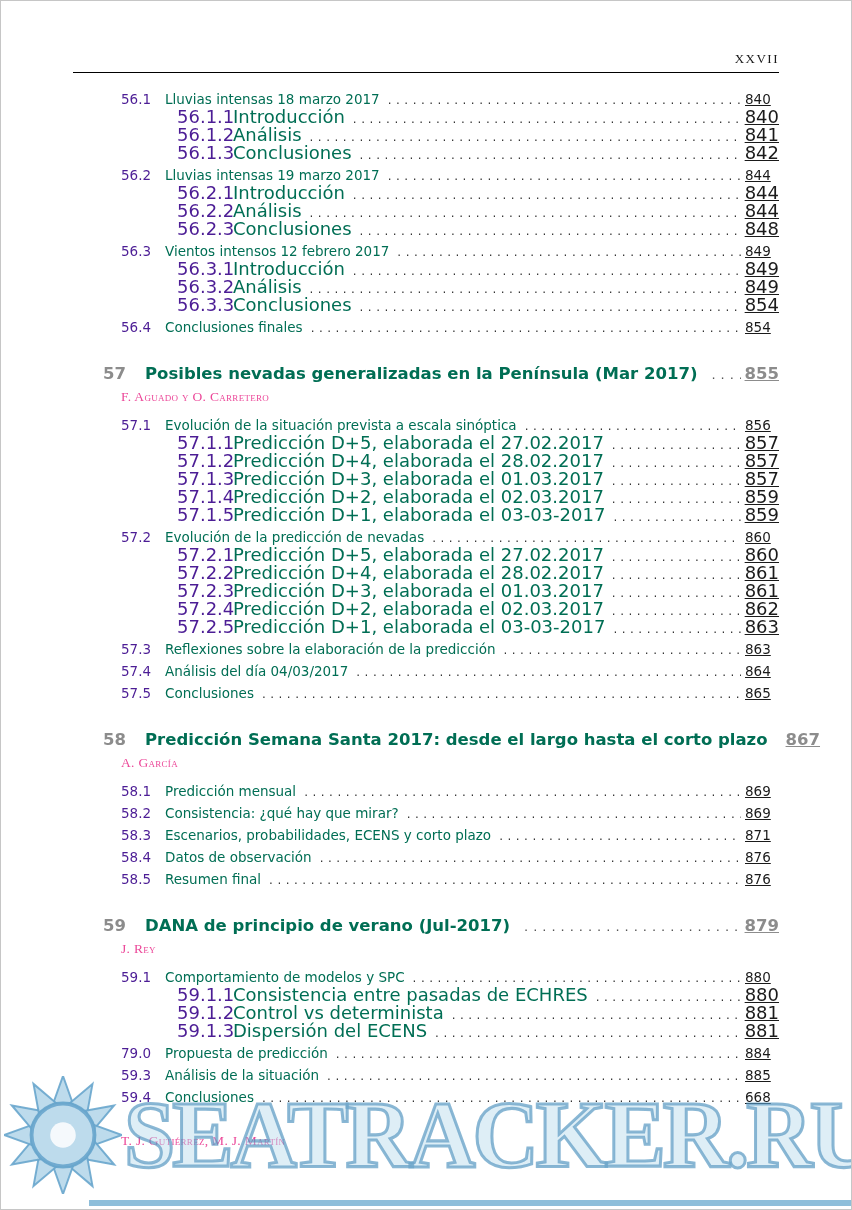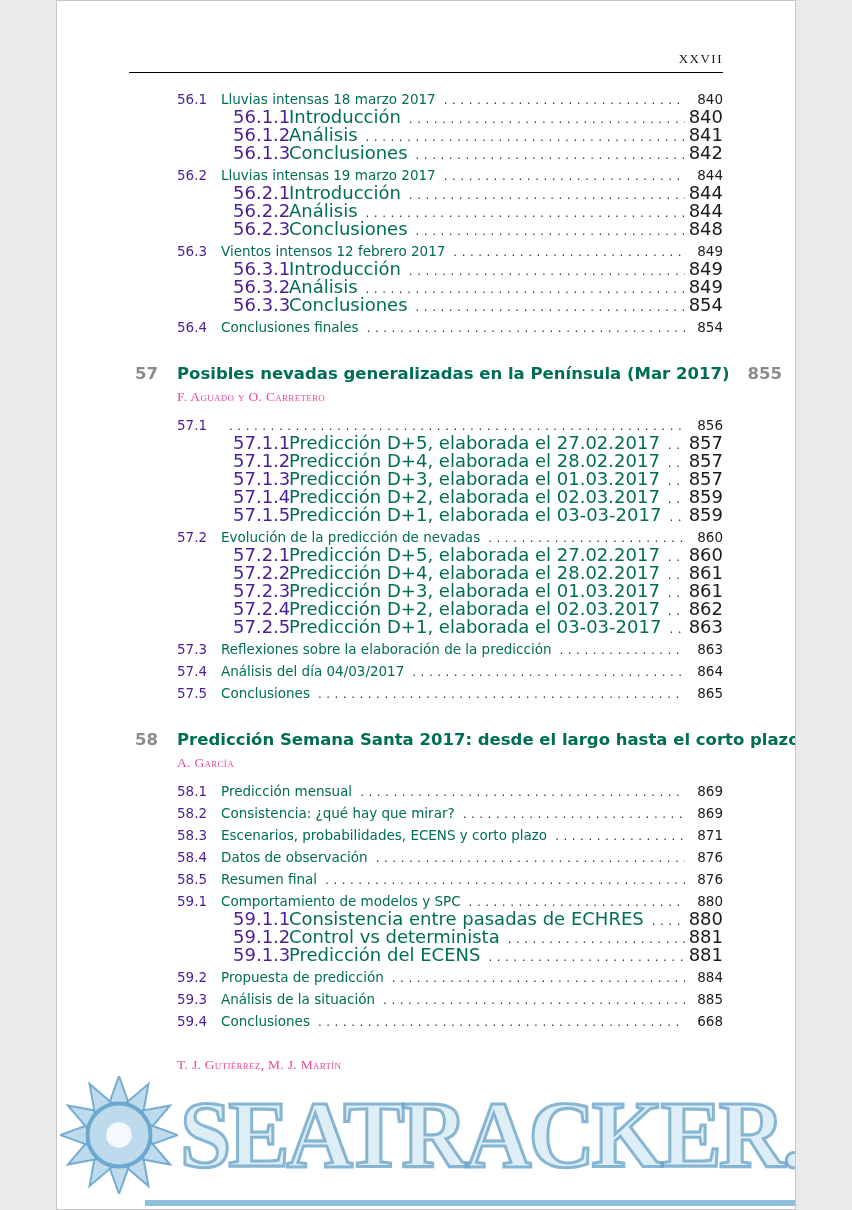--- a/index.html
+++ b/index.html
@@ -1,21 +1,21 @@
 <!DOCTYPE html>
 <html style="--green: #006e54; --gray: #8c8c8c;"><head>
 <meta charset="utf-8">
 <style>
   * { margin:0; padding:0; box-sizing:border-box; }
   html, body { background:#eaeaea; }
   body { font-family:"DejaVu Sans", sans-serif; }
 
   .sheet {
     position:relative;
-    width:740px; height:1210px;
+    width:852px; height:1210px;
     margin:0 auto;
     background:#ffffff;
     border:1px solid #c6c6c6;
     color:#1a1a1a;
     overflow:hidden;
     padding-left:24px;
   }
 
   
   .page-header { position:absolute; top:50px; left:72px; right:72px; }
@@ -31,35 +31,35 @@
   .toc { position:absolute; top:86px; left:72px; right:72px; }
   .row { display:flex; align-items:baseline; }
 
   .row.section   { font-size:13.5px; line-height:17px; padding-left:48px; margin-top:4px; }
   .row.subsection{ font-size:18px; line-height:16px; padding-left:104px; }
   .row.chapter   { font-size:16.5px; line-height:21px; font-weight:bold; padding-left:6px; }
 
   .num { flex:none; color:#4c1d95; }
   .section .num    { width:44px; }
   .subsection .num { width:56px; }
-  .chapter .num    { width:42px; color:var(--gray, #8c8c8c); }
+  .chapter .num    { width:42px; color:var(--gray, #8c8c8c);margin-left:24px; }
 
   .title { flex:none; white-space:nowrap; color:var(--green, #006e54); }
 
   .leader {
     flex:1 1 auto; overflow:hidden; white-space:nowrap;
     margin:0 4px 0 8px;
     color:#333; font-size:12px; letter-spacing:4.5px;
   }
   .leader::after {
     content:"..............................................................................................................";
   }
   .chapter .leader { font-size:13px; letter-spacing:5px; margin-left:14px; color:#555; font-weight:normal; }
 
-  .pg { flex:none; min-width:34px; text-align:right; color:#1a1a1a; }
+  .pg { flex:none; min-width:34px; text-align:left; color:#1a1a1a;text-decoration:underline; }
   .chapter .pg { color:var(--gray, #8c8c8c); }
 
   .chapter-block { margin:26px 0 12px 0; }
   .authors {
     font-family:"Liberation Serif","DejaVu Serif", serif;
     font-variant:small-caps;
     font-size:13.5px; line-height:16px;
     color:#ec4899;
     padding-left:48px; margin-top:4px;
     letter-spacing:0.3px;
@@ -183,20 +183,21 @@
         <div class="row chapter">
           <span class="num">57</span>
           <span class="title">Posibles nevadas generalizadas en la Península (Mar 2017)</span>
           <span class="leader"></span>
           <span class="pg">855</span>
         </div>
         <div class="authors">F. Aguado y O. Carretero</div>
       </div>
       <div class="row section">
         <span class="num">57.1</span>
+        <span class="title">Evolución de la situación prevista a escala sinóptica</span>
         <span class="leader"></span>
         <span class="pg">856</span>
       </div>
       <div class="row subsection">
         <span class="num">57.1.1</span>
         <span class="title">Predicción D+5, elaborada el 27.02.2017</span>
         <span class="leader"></span>
         <span class="pg">857</span>
       </div>
       <div class="row subsection">
@@ -309,46 +310,55 @@
         <span class="title">Datos de observación</span>
         <span class="leader"></span>
         <span class="pg">876</span>
       </div>
       <div class="row section">
         <span class="num">58.5</span>
         <span class="title">Resumen final</span>
         <span class="leader"></span>
         <span class="pg">876</span>
       </div>
+      <div class="chapter-block">
+        <div class="row chapter">
+          <span class="num">59</span>
+          <span class="title">DANA de principio de verano (Jul-2017)</span>
+          <span class="leader"></span>
+          <span class="pg">879</span>
+        </div>
+        <div class="authors">J. Rey</div>
+      </div>
       <div class="row section">
         <span class="num">59.1</span>
         <span class="title">Comportamiento de modelos y SPC</span>
         <span class="leader"></span>
         <span class="pg">880</span>
       </div>
       <div class="row subsection">
         <span class="num">59.1.1</span>
         <span class="title">Consistencia entre pasadas de ECHRES</span>
         <span class="leader"></span>
         <span class="pg">880</span>
       </div>
       <div class="row subsection">
         <span class="num">59.1.2</span>
         <span class="title">Control vs determinista</span>
         <span class="leader"></span>
         <span class="pg">881</span>
       </div>
       <div class="row subsection">
         <span class="num">59.1.3</span>
-        <span class="title">Predicción del ECENS</span>
+        <span class="title">Dispersión del ECENS</span>
         <span class="leader"></span>
         <span class="pg">881</span>
       </div>
       <div class="row section">
-        <span class="num">59.2</span>
+        <span class="num">79.0</span>
         <span class="title">Propuesta de predicción</span>
         <span class="leader"></span>
         <span class="pg">884</span>
       </div>
       <div class="row section">
         <span class="num">59.3</span>
         <span class="title">Análisis de la situación</span>
         <span class="leader"></span>
         <span class="pg">885</span>
       </div>

